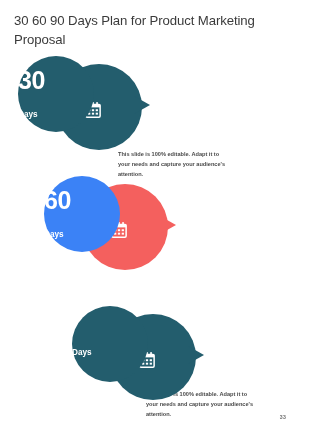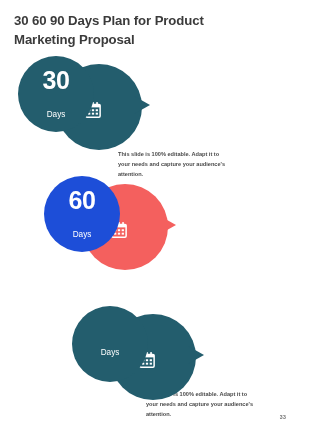--- a/index.html
+++ b/index.html
@@ -22,21 +22,21 @@
     background: #ffffff;
   }
 
   
   #slide-title {
     position: absolute;
     left: 14px;
     top: 11px;
     width: 250px;
     font-size: 13.2px;
-    font-weight: bold;
+    font-weight: normal;
     line-height: 1.45;
     color: #3b3b3b;
     letter-spacing: -0.1px;
   }
 
   
   .row {
     position: absolute;
     left: 0;
     top: 0;
@@ -77,35 +77,35 @@
   
   .circle-front {
     position: absolute;
     left: 6px;
     top: 0px;
     width: 76px;
     height: 76px;
     border-radius: 50%;
     display: flex;
     flex-direction: column;
-    align-items: center;
+    align-items: flex-start;
     justify-content: center;
   }
 
   .num {
     font-size: 25px;
     font-weight: bold;
     color: #ffffff;
     line-height: 1;
     letter-spacing: -0.5px;
   }
 
   .days {
     font-size: 8.2px;
-    font-weight: normal;
+    font-weight: bold;
     color: #ffffff;
     line-height: 1;
     margin-top: 18px;
   }
 
   
   .cal-wrap {
     position: absolute;
     left: 72px;
     top: 45px;
@@ -197,21 +197,21 @@
           <rect x="10.9" y="1.5" width="2.2" height="4" fill="#ffffff"></rect>
           <rect x="16.3" y="1.5" width="2.2" height="4" fill="#ffffff"></rect>
           <rect x="5.4" y="11" width="3" height="2.6" fill="#ffffff"></rect>
           <rect x="10.5" y="11" width="3" height="2.6" fill="#ffffff"></rect>
           <rect x="15.6" y="11" width="3" height="2.6" fill="#ffffff"></rect>
           <rect x="5.4" y="15.6" width="3" height="2.6" fill="#ffffff"></rect>
           <rect x="10.5" y="15.6" width="3" height="2.6" fill="#ffffff"></rect>
           <rect x="15.6" y="15.6" width="3" height="2.6" fill="#ffffff"></rect>
         </svg>
       </div>
-      <div class="circle-front" style="background:#1d4ed8">
+      <div class="circle-front" style="background:#3b82f6">
         <div class="num">60</div>
         <div class="days">Days</div>
       </div>
     </div>
     <div class="body-text">This slide is 100% editable. Adapt it to your needs and capture your audience's attention.</div>
   </div>
 
   <div class="row" id="row-90">
     <div class="cluster">
       <div class="circle-back" style="background: rgb(35, 93, 109);"></div>

